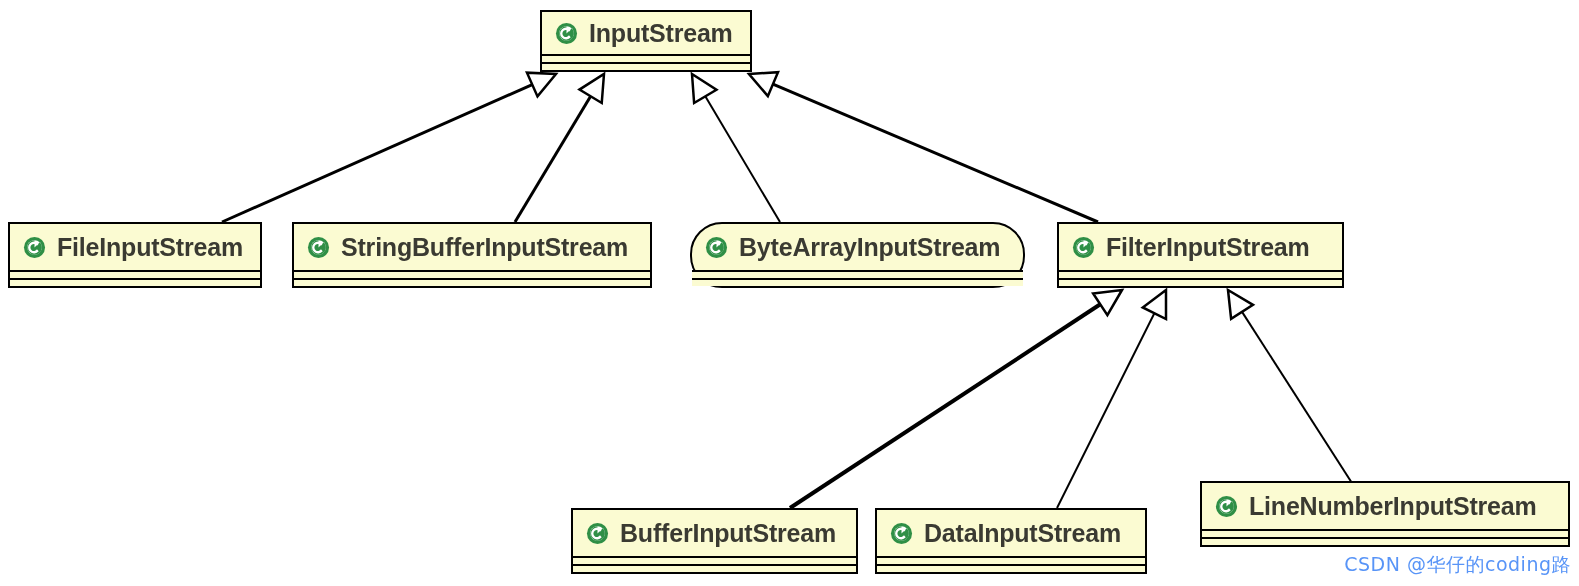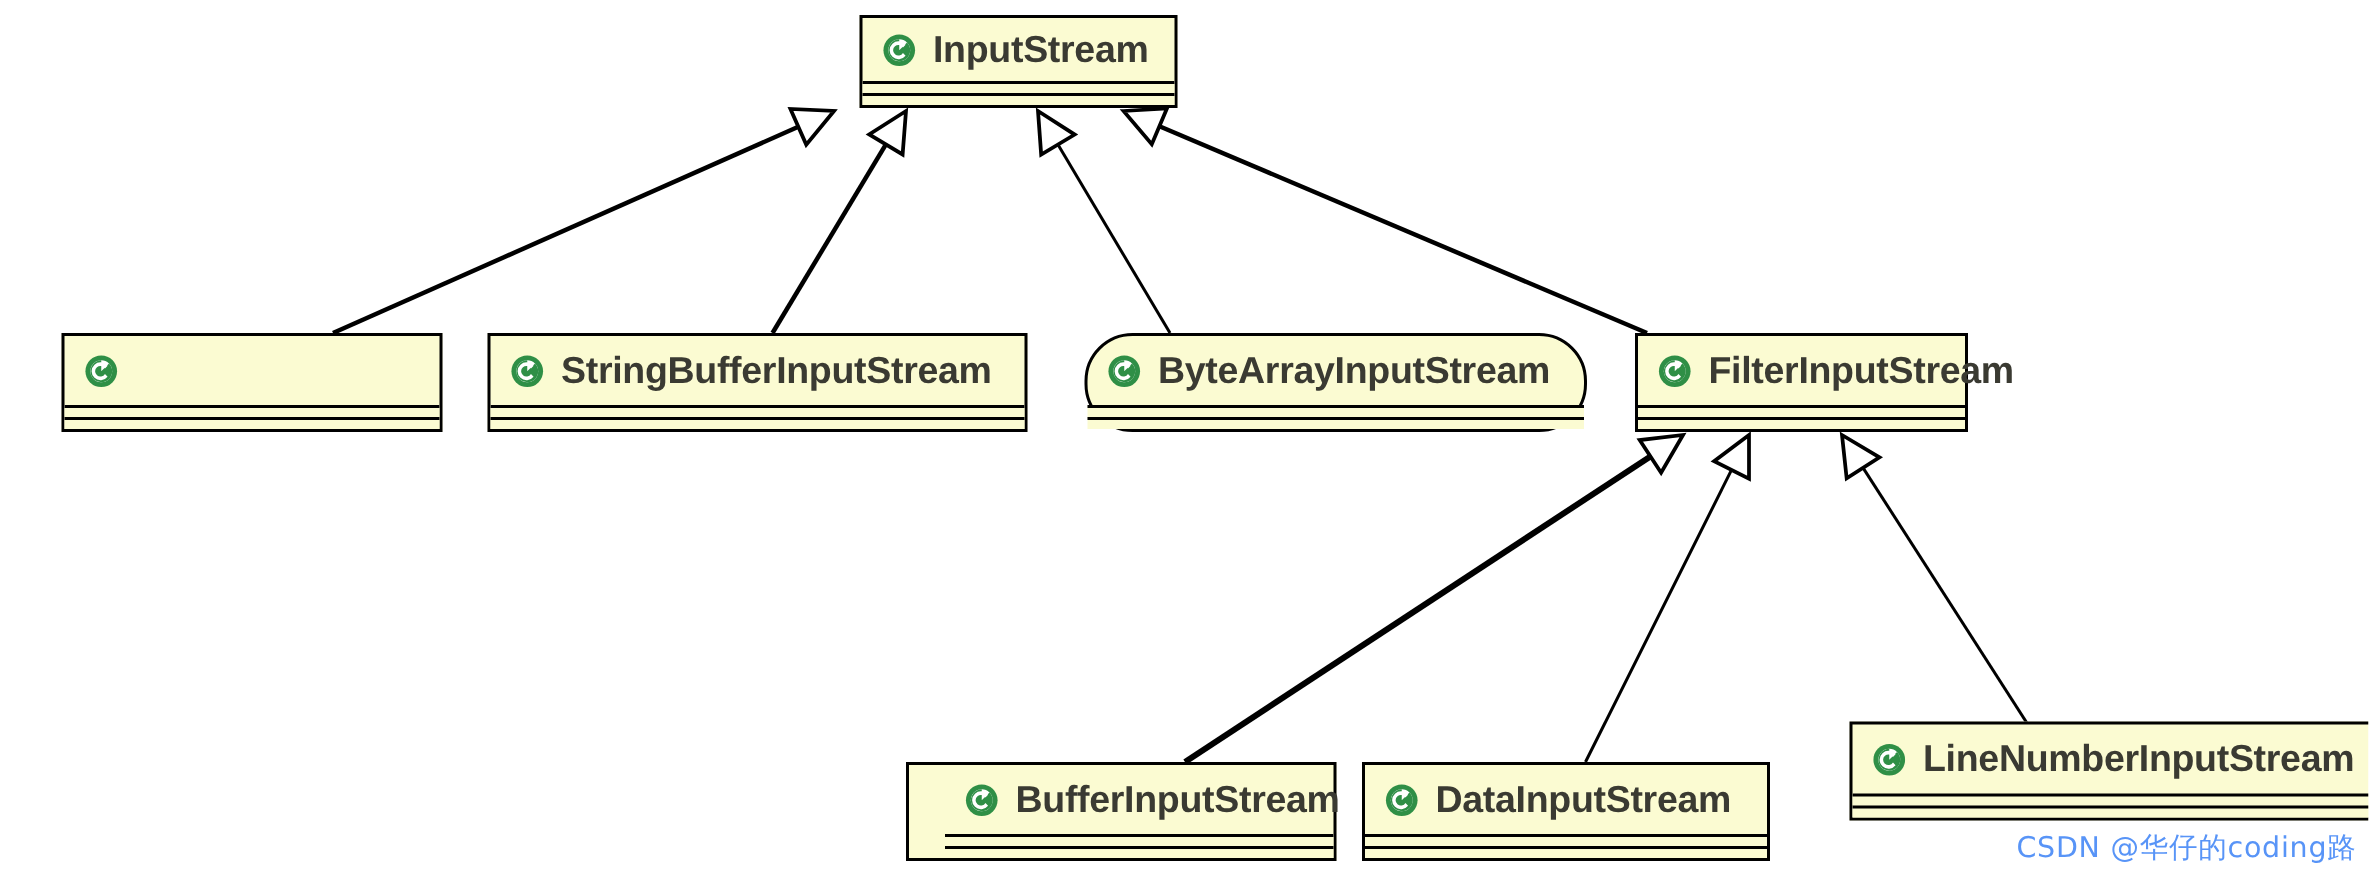--- a/index.html
+++ b/index.html
@@ -24,21 +24,20 @@
     pointer-events: none;
   }
   .uml-class {
     position: absolute;
     box-sizing: border-box;
     background: #fbfbd2;
     border: 2px solid #000000;
     display: flex;
     flex-direction: column;
     z-index: 5;
-    margin-left: 33px;
   }
   .uml-title-row {
     flex: 1 1 auto;
     display: flex;
     align-items: center;
     padding: 0 14px 0 13px;
     min-height: 0;
   }
   .class-icon {
     flex: 0 0 auto;
@@ -128,20 +127,21 @@
         <div class="uml-compartment second"></div>
       </div>
       <div class="uml-class" style="left: 8px; top: 222px; width: 254px; height: 66px;">
         <div class="uml-title-row">
           <svg class="class-icon" viewBox="0 0 24 24">
             <circle cx="12" cy="12" r="11" fill="#2f8f46"></circle>
             <circle cx="12" cy="12" r="7.6" fill="#ffffff"></circle>
             <path d="M12 4.4 a7.6 7.6 0 1 0 5.4 2.2 L12 12 Z" fill="#2f8f46"></path>
             <path d="M16.4 8.2 A6.2 6.2 0 1 0 16.4 15.8 L14.6 13.9 A3.7 3.7 0 1 1 14.6 10.1 Z" fill="#ffffff"></path>
           </svg>
+          <span class="uml-name">FileInputStream</span>
         </div>
         <div class="uml-compartment"></div>
         <div class="uml-compartment second"></div>
       </div>
       <div class="uml-class" style="left: 292px; top: 222px; width: 360px; height: 66px; justify-content: space-between;">
         <div class="uml-title-row">
           <svg class="class-icon" viewBox="0 0 24 24">
             <circle cx="12" cy="12" r="11" fill="#2f8f46"></circle>
             <circle cx="12" cy="12" r="7.6" fill="#ffffff"></circle>
             <path d="M12 4.4 a7.6 7.6 0 1 0 5.4 2.2 L12 12 Z" fill="#2f8f46"></path>
@@ -158,34 +158,34 @@
             <circle cx="12" cy="12" r="11" fill="#2f8f46"></circle>
             <circle cx="12" cy="12" r="7.6" fill="#ffffff"></circle>
             <path d="M12 4.4 a7.6 7.6 0 1 0 5.4 2.2 L12 12 Z" fill="#2f8f46"></path>
             <path d="M16.4 8.2 A6.2 6.2 0 1 0 16.4 15.8 L14.6 13.9 A3.7 3.7 0 1 1 14.6 10.1 Z" fill="#ffffff"></path>
           </svg>
           <span class="uml-name">ByteArrayInputStream</span>
         </div>
         <div class="uml-compartment"></div>
         <div class="uml-compartment second"></div>
       </div>
-      <div class="uml-class" style="left: 1057px; top: 222px; width: 222px; height: 66px;">
+      <div class="uml-class" style="left: 1057px; top: 222px; width: 287px; height: 66px;">
         <div class="uml-title-row">
           <svg class="class-icon" viewBox="0 0 24 24">
             <circle cx="12" cy="12" r="11" fill="#2f8f46"></circle>
             <circle cx="12" cy="12" r="7.6" fill="#ffffff"></circle>
             <path d="M12 4.4 a7.6 7.6 0 1 0 5.4 2.2 L12 12 Z" fill="#2f8f46"></path>
             <path d="M16.4 8.2 A6.2 6.2 0 1 0 16.4 15.8 L14.6 13.9 A3.7 3.7 0 1 1 14.6 10.1 Z" fill="#ffffff"></path>
           </svg>
           <span class="uml-name">FilterInputStream</span>
         </div>
         <div class="uml-compartment"></div>
         <div class="uml-compartment second"></div>
       </div>
-      <div class="uml-class" style="left: 571px; top: 508px; width: 287px; height: 66px; padding-left: 24px;">
+      <div class="uml-class" style="left: 571px; top: 508px; width: 287px; height: 66px;">
         <div class="uml-title-row">
           <svg class="class-icon" viewBox="0 0 24 24">
             <circle cx="12" cy="12" r="11" fill="#2f8f46"></circle>
             <circle cx="12" cy="12" r="7.6" fill="#ffffff"></circle>
             <path d="M12 4.4 a7.6 7.6 0 1 0 5.4 2.2 L12 12 Z" fill="#2f8f46"></path>
             <path d="M16.4 8.2 A6.2 6.2 0 1 0 16.4 15.8 L14.6 13.9 A3.7 3.7 0 1 1 14.6 10.1 Z" fill="#ffffff"></path>
           </svg>
           <span class="uml-name">BufferInputStream</span>
         </div>
         <div class="uml-compartment"></div>

